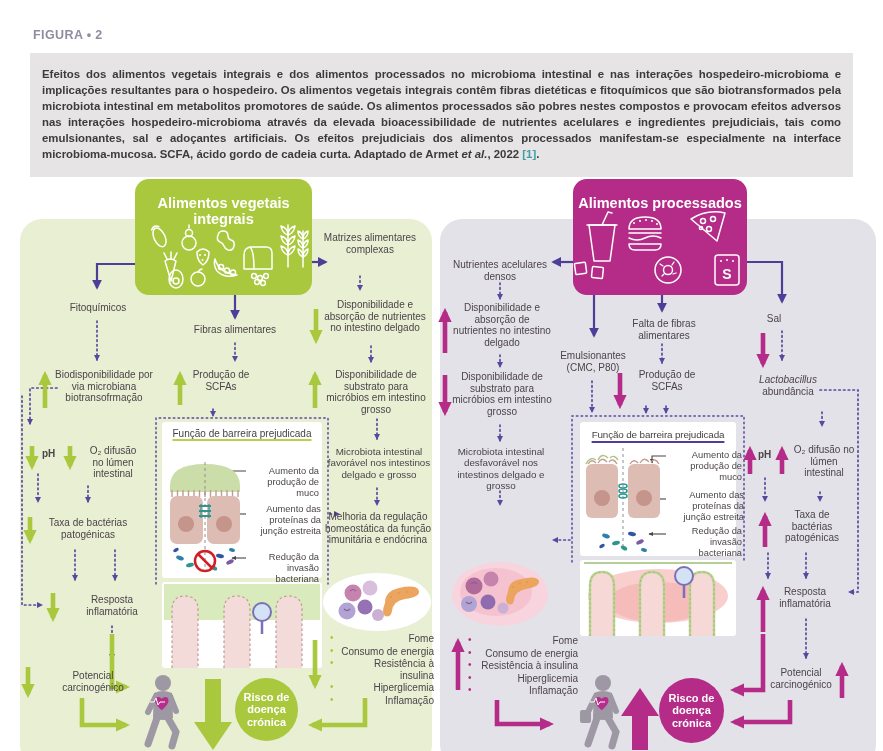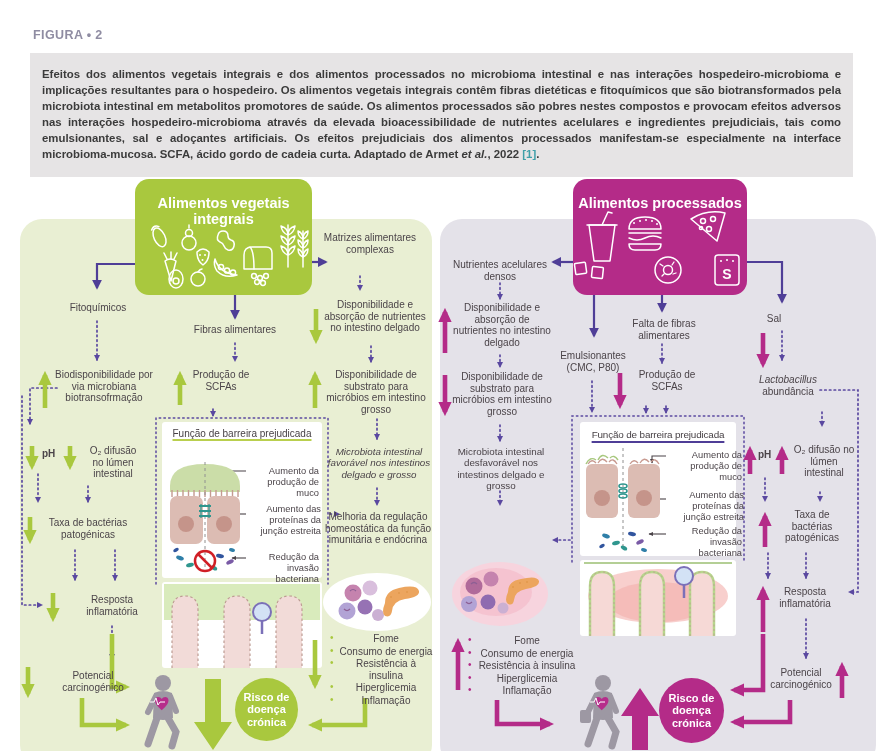--- a/index.html
+++ b/index.html
@@ -22,21 +22,21 @@
   #lcard2{left:162px;top:560px;width:160px;height:86px;}
   #rcard1{left:580px;top:400px;width:156px;height:134px;}
   #rcard2{left:580px;top:538px;width:156px;height:76px;}
   #overlay{left:0;top:0;z-index:3;}
   .lbl{position:absolute;font-size:10px;line-height:1.17;color:#4b4449;text-align:center;z-index:5;}
   .sm{font-size:9.3px;line-height:1.16;text-align:right;}
   .btitle{font-weight:normal;color:#474145;}
   #lbt{text-decoration:underline;text-decoration-color:#b9cf4e;text-decoration-thickness:2px;text-underline-offset:2px;}
   #rbt{text-decoration:underline;text-decoration-color:#4f3e97;text-decoration-thickness:1.5px;text-underline-offset:2.5px;font-size:9.9px;letter-spacing:-.15px;}
   .it{font-style:italic;}
-  ul.bul{list-style:none;margin:0;padding:0;text-align:center;font-size:10px;line-height:1.16;}
+  ul.bul{list-style:none;margin:0;padding:0;text-align:right;font-size:10px;line-height:1.16;}
   ul.bul li{padding-left:8px;position:relative;margin-bottom:1px;}
   ul.bul li::before{content:"•";position:absolute;left:0;top:-1px;}
   .gb li::before{color:#a9c83e;}
   .mb li::before{color:#b42b88;}
   .circle{border-radius:50%;color:#fff;font-weight:bold;font-size:11px;line-height:1.12;display:flex;align-items:center;justify-content:center;text-align:center;z-index:5;}
   #lcircle{left:235px;top:656px;width:63px;height:63px;background:#a9c83e;}
   #rcircle{left:659px;top:656px;width:65px;height:65px;background:#b42b88;}
   #bottomline{left:0;top:747px;width:883px;height:2px;background:#dde0d6;z-index:1;}
   
   .sp{stroke:#4f3e97;stroke-width:2.2;fill:none;marker-end:url(#mP);}
@@ -400,21 +400,21 @@
   <div class="lbl" style="left:322px;top:347px;width:108px;">Disponibilidade de substrato para micróbios em intestino grosso</div>
   <div class="lbl" style="left:42px;top:426px;width:26px;text-align:left;font-weight:bold;">pH</div>
   <div class="lbl" style="left:84px;top:423px;width:58px;">O₂ difusão no lúmen intestinal</div>
   <div class="lbl" style="left:40px;top:495px;width:96px;">Taxa de bactérias patogénicas</div>
   <div class="lbl" style="left:66px;top:572px;width:92px;">Resposta inflamatória</div>
   <div class="lbl" style="left:44px;top:648px;width:98px;">Potencial carcinogénico</div>
   <div class="lbl btitle" id="lbt" style="left:165px;top:406px;width:154px;">Função de barreira prejudicada</div>
   <div class="lbl sm" style="left:247px;top:444px;width:72px;">Aumento da produção de muco</div>
   <div class="lbl sm" style="left:247px;top:482px;width:74px;">Aumento das proteínas da junção estreita</div>
   <div class="lbl sm" style="left:247px;top:530px;width:72px;">Redução da invasão bacteriana</div>
-  <div class="lbl" style="left:320px;top:424px;width:118px;font-size:9.8px;font-style:italic;">Microbiota intestinal favorável nos intestinos delgado e grosso</div>
+  <div class="lbl" style="left:320px;top:424px;width:118px;font-size:9.8px;">Microbiota intestinal favorável nos intestinos delgado e grosso</div>
   <div class="lbl" style="left:322px;top:489px;width:112px;">Melhoria da regulação homeostática da função imunitária e endócrina</div>
   <ul class="bul gb lbl" style="left:330px;top:611px;width:104px;">
     <li>Fome</li>
     <li>Consumo de energia</li>
     <li>Resistência à insulina</li>
     <li>Hiperglicemia</li>
     <li>Inflamação</li>
   </ul>
   <div id="lcircle" class="abs circle">
       <span>Risco de doença crónica</span>

